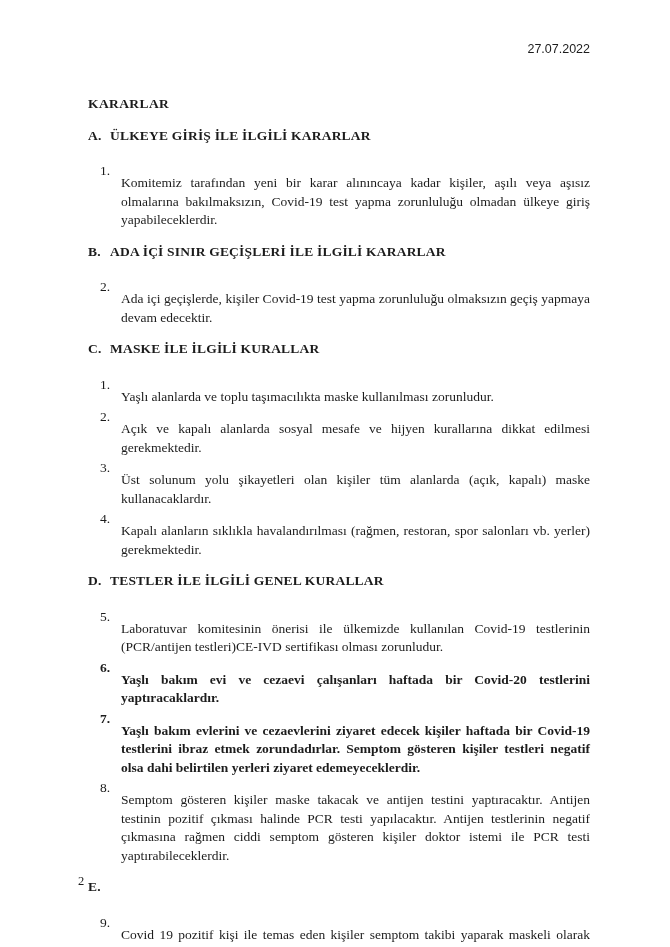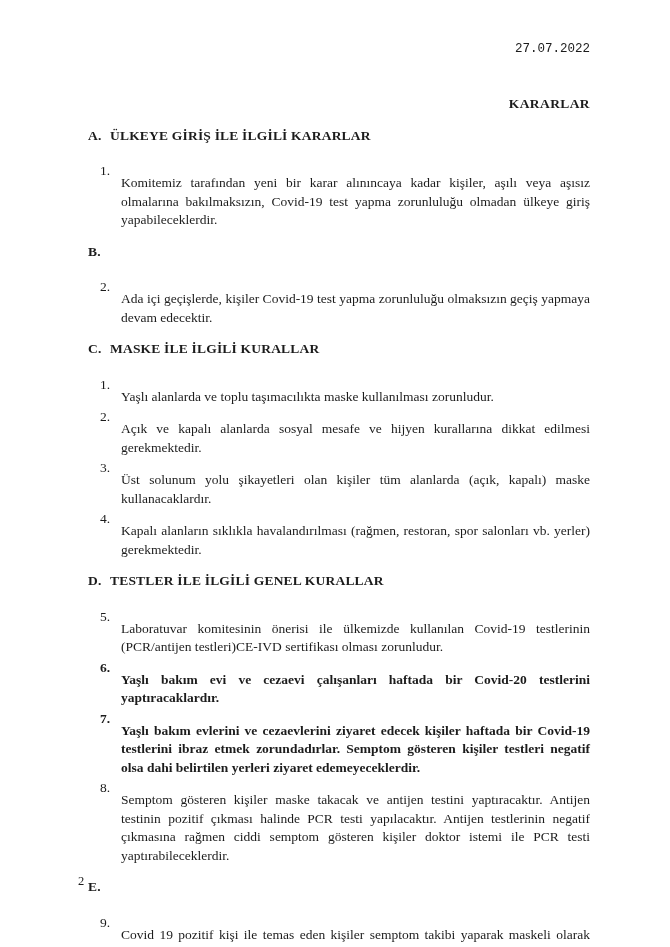--- a/index.html
+++ b/index.html
@@ -12,32 +12,32 @@
     font-family: "Liberation Serif", serif;
     color: #1c1c1c;
     font-size: 13.5px;
     line-height: 18.5px;
     overflow: hidden;
   }
   .doc-date {
     position: absolute;
     top: 40px;
     right: 80px;
-    font-family: Liberation Mono, monospace;
+    font-family: Liberation Sans, sans-serif;
     font-size: 12.5px;
     color: #1c1c1c;
   }
   .content {
     position: absolute;
     top: 95px;
     left: 88px;
     right: 80px;
   }
   .doc-title {
-    text-align: right;
+    text-align: left;
     font-weight: bold;
     font-size: 13.5px;
     letter-spacing: 0.4px;
   }
   .section-heading {
     display: flex;
     font-weight: bold;
     font-size: 13.5px;
     margin: 13px 0 17px 0;
     white-space: pre-wrap;
@@ -90,20 +90,21 @@
   <div class="item">
     <span class="item-number">1.</span>
     <span class="item-text">Komitemiz tarafından yeni bir karar alınıncaya kadar kişiler, aşılı veya aşısız olmalarına bakılmaksızın, Covid-19 test yapma zorunluluğu olmadan ülkeye giriş yapabileceklerdir.</span>
   </div>
 </div>
   </div>
 
   <div class="section">
     <div class="section-heading">
       <span class="section-label">B.</span>
+      <span class="section-heading-text">ADA İÇİ SINIR GEÇİŞLERİ İLE İLGİLİ KARARLAR</span>
     </div>
     <div class="section-items">
   <div class="item">
     <span class="item-number">2.</span>
     <span class="item-text">Ada içi geçişlerde, kişiler Covid-19 test yapma zorunluluğu olmaksızın geçiş yapmaya devam edecektir.</span>
   </div>
 </div>
   </div>
 
   <div class="section">

